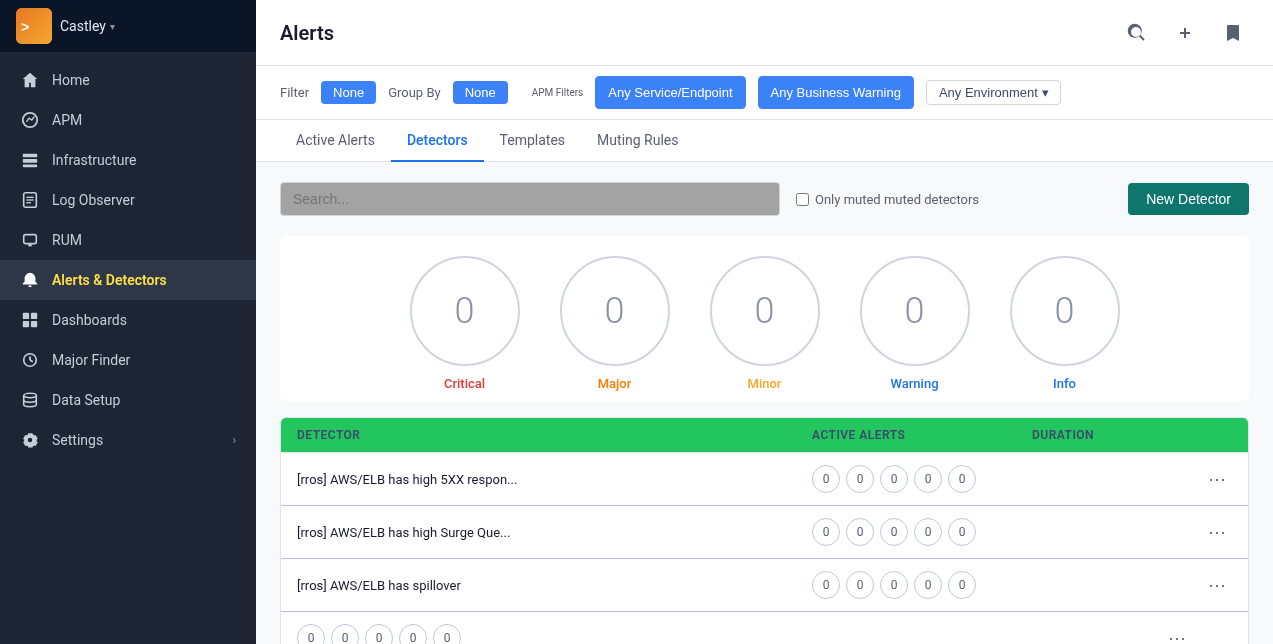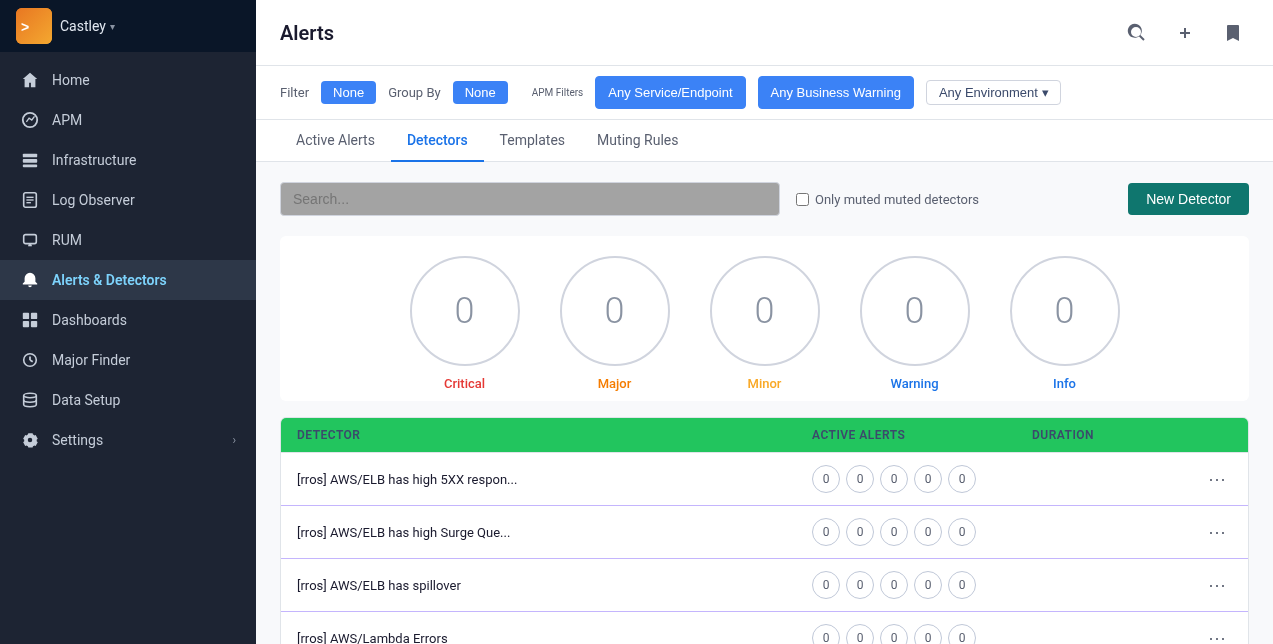--- a/index.html
+++ b/index.html
@@ -51,21 +51,21 @@
       align-items: center;
       gap: 12px;
       padding: 10px 20px;
       color: #c5cdd9;
       cursor: pointer;
       transition: background 0.15s;
       font-size: 14px;
     }
     .nav-item.active {
       background: #2d3748;
-      color: #7dd3fc;
+      color: #fde047;
       font-weight: 600;
     }
     .nav-item .icon { width: 20px; height: 20px; display: flex; align-items: center; justify-content: center; flex-shrink: 0; }
     .nav-item.active .icon { color: #ffffff; }
 
     
     .main {
       flex: 1;
       background: #ffffff;
       display: flex;
@@ -593,21 +593,20 @@
           <span class="alert-badge">0</span>
           <span class="alert-badge">0</span>
         </div>
         <div></div>
         <div class="row-actions">
           <button class="more-btn">···</button>
         </div>
       </div>
 
       <div class="table-row">
-        <div class="detector-name">[rros] AWS/Lambda Errors</div>
         <div class="alert-badges">
           <span class="alert-badge">0</span>
           <span class="alert-badge">0</span>
           <span class="alert-badge">0</span>
           <span class="alert-badge">0</span>
           <span class="alert-badge">0</span>
         </div>
         <div></div>
         <div class="row-actions">
           <button class="more-btn">···</button>

